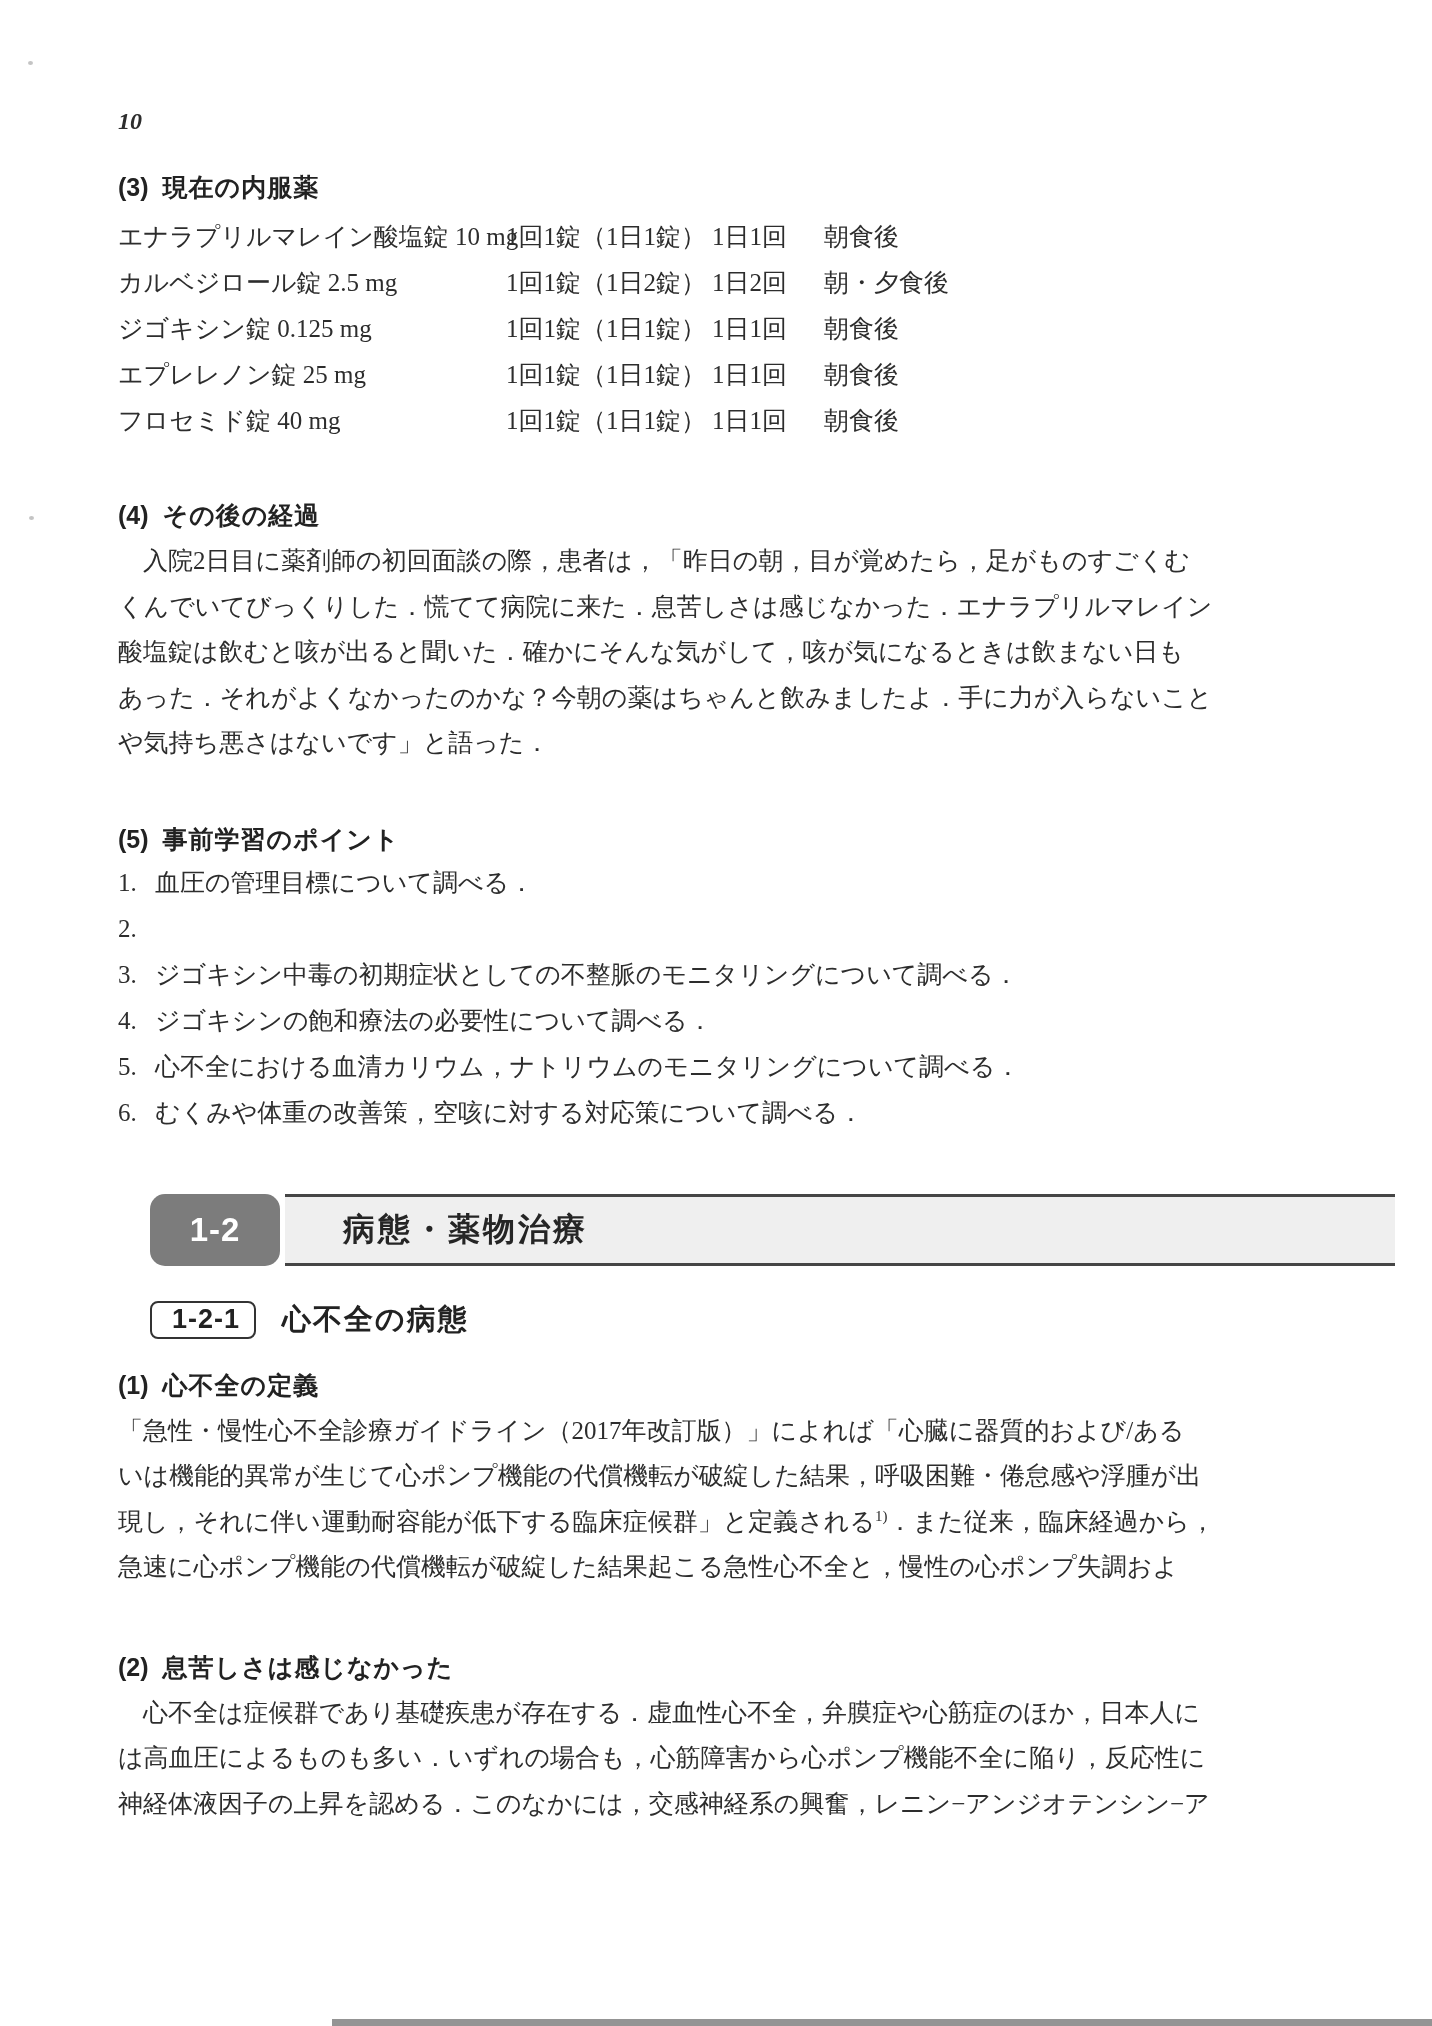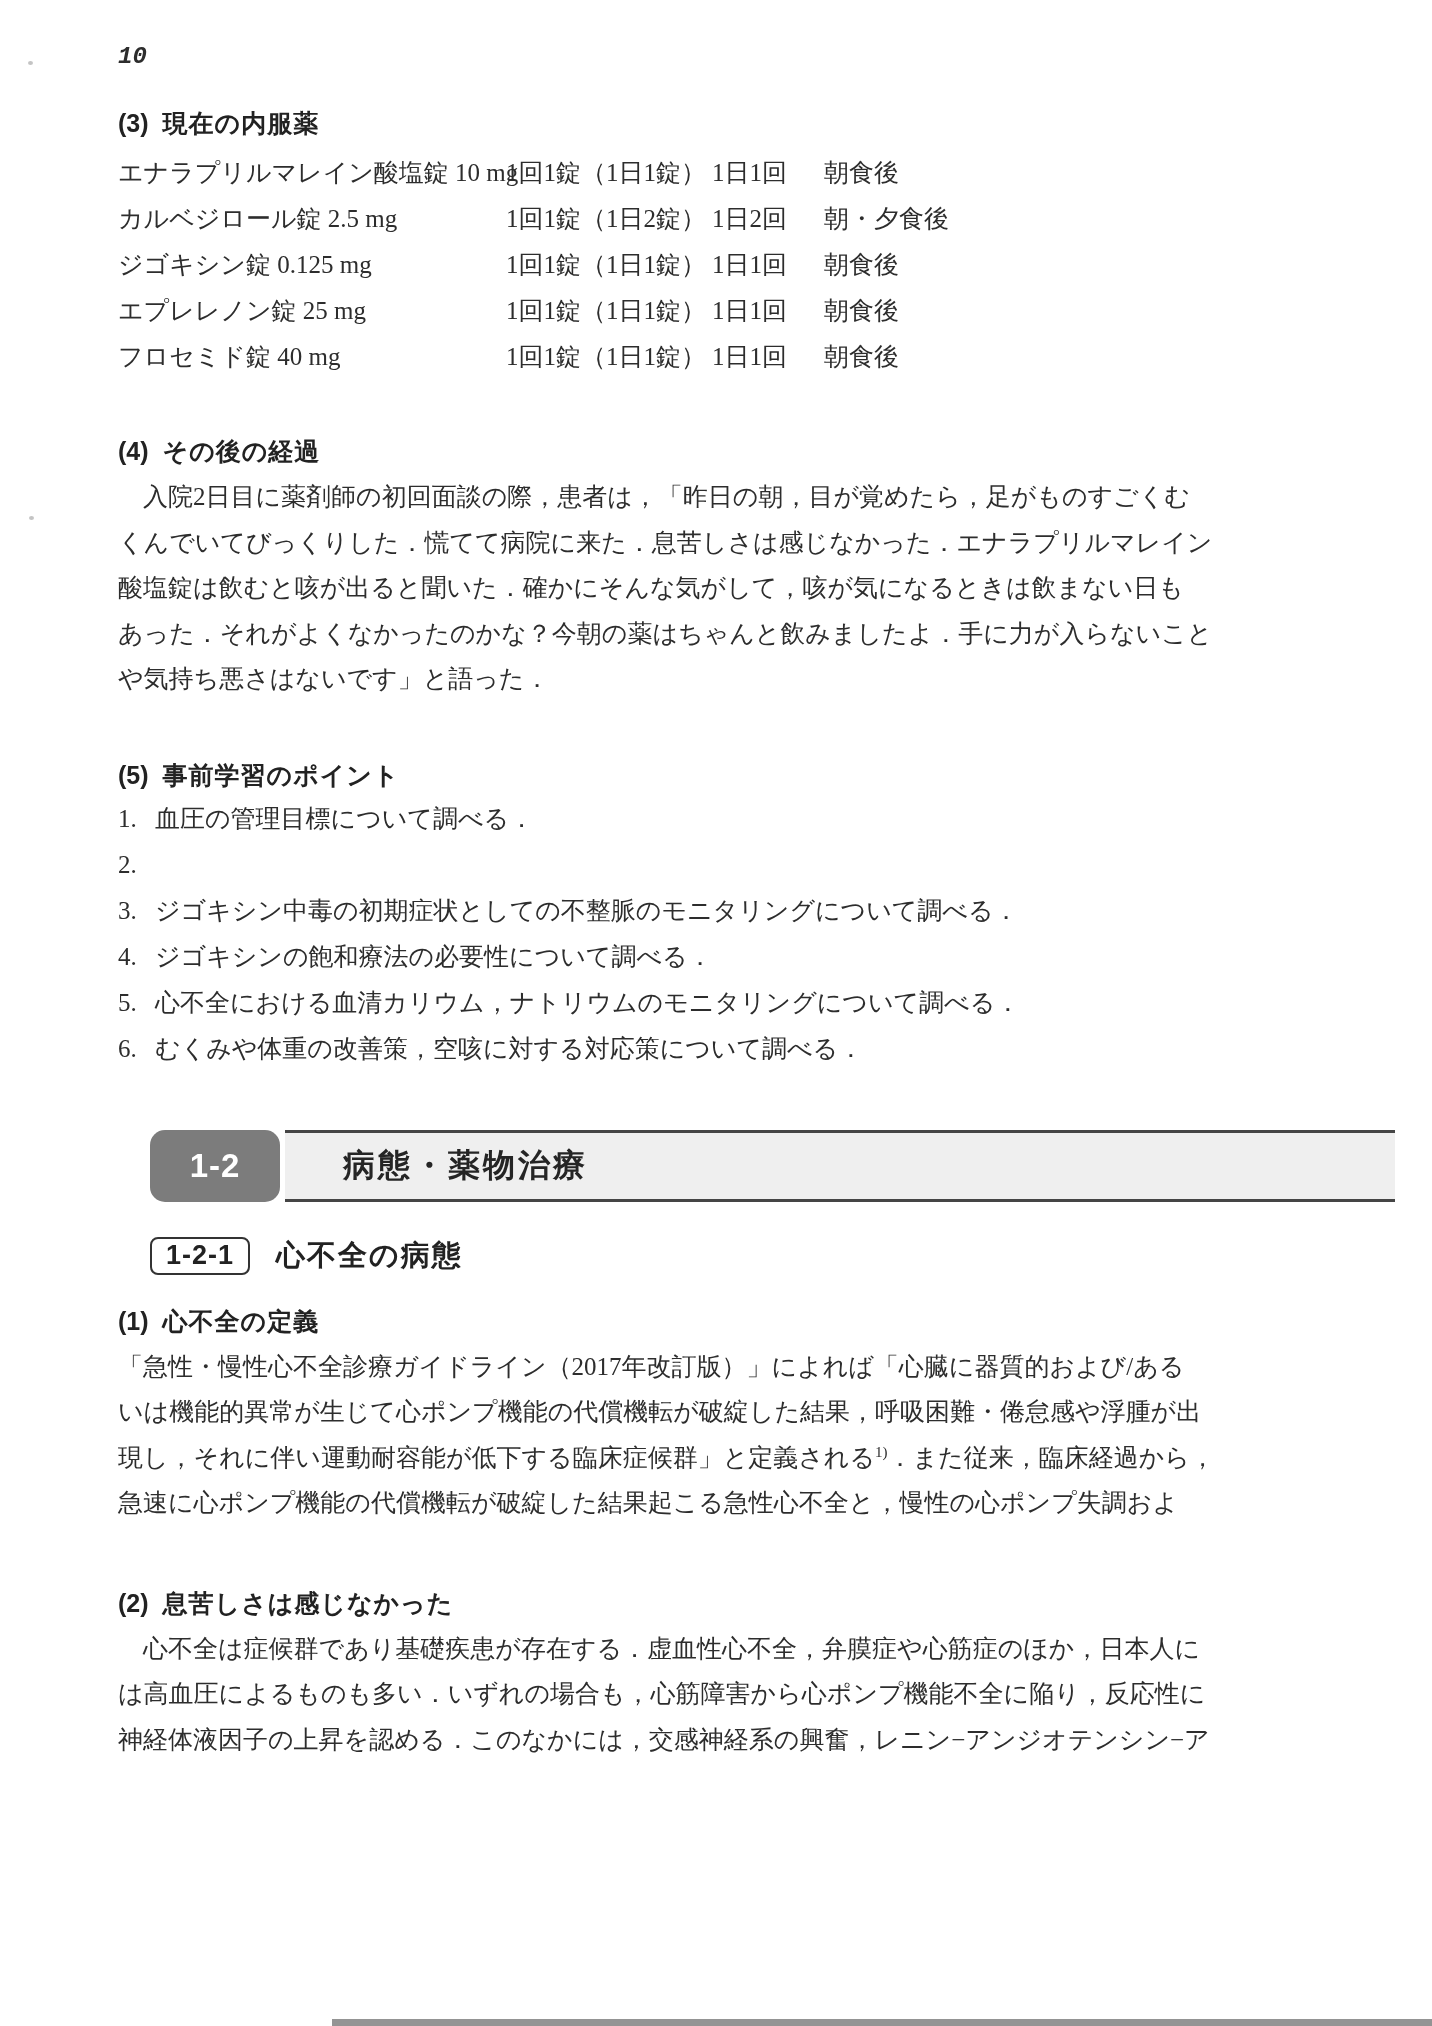--- a/index.html
+++ b/index.html
@@ -15,23 +15,23 @@
     width:1432px;height:2026px;
     background:#ffffff;
     overflow:hidden;
     font-family:"Liberation Serif","DejaVu Serif",serif;
     color:var(--ink);
   }
   .content{
     position:absolute;left:118px;top:0;width:1098px;
   }
   .page-num{
-    margin-top:44px;
+    margin-top:108px;
     font-style:italic;font-weight:bold;font-size:24px;line-height:26px;
-    font-family:Liberation Mono, monospace;
+    font-family:Liberation Serif, serif;
   }
   .h-num{ 
     display:flex;align-items:baseline;
     font-family:"Liberation Sans","DejaVu Sans",sans-serif;
     font-weight:bold;font-size:25px;line-height:30px;color:#222;
     letter-spacing:1px;
   }
   .h-num .marker{margin-right:14px;letter-spacing:0;}
   .med-table{margin-top:12px;font-size:25px;}
   .med-row{display:flex;line-height:46px;white-space:nowrap;}
@@ -75,21 +75,21 @@
   }
   
   .subsection{
     margin-top:34px;margin-left:32px;
     display:flex;align-items:center;
   }
   .sub-box{
     flex:none;
     border:2.5px solid var(--box-line);
     border-radius:8px;
-    padding:1px 14px 2px 14px;
+    padding:1px 14px 2px 20px;
     font-family:"Liberation Sans","DejaVu Sans",sans-serif;
     font-weight:bold;font-size:27px;color:#222;
     background:#fff;letter-spacing:1px;
   }
   .sub-title{
     margin-left:26px;
     font-family:"Liberation Sans","DejaVu Sans",sans-serif;
     font-weight:bold;font-size:29px;color:#222;letter-spacing:2px;
   }
   .mt-def-h{margin-top:30px;}

